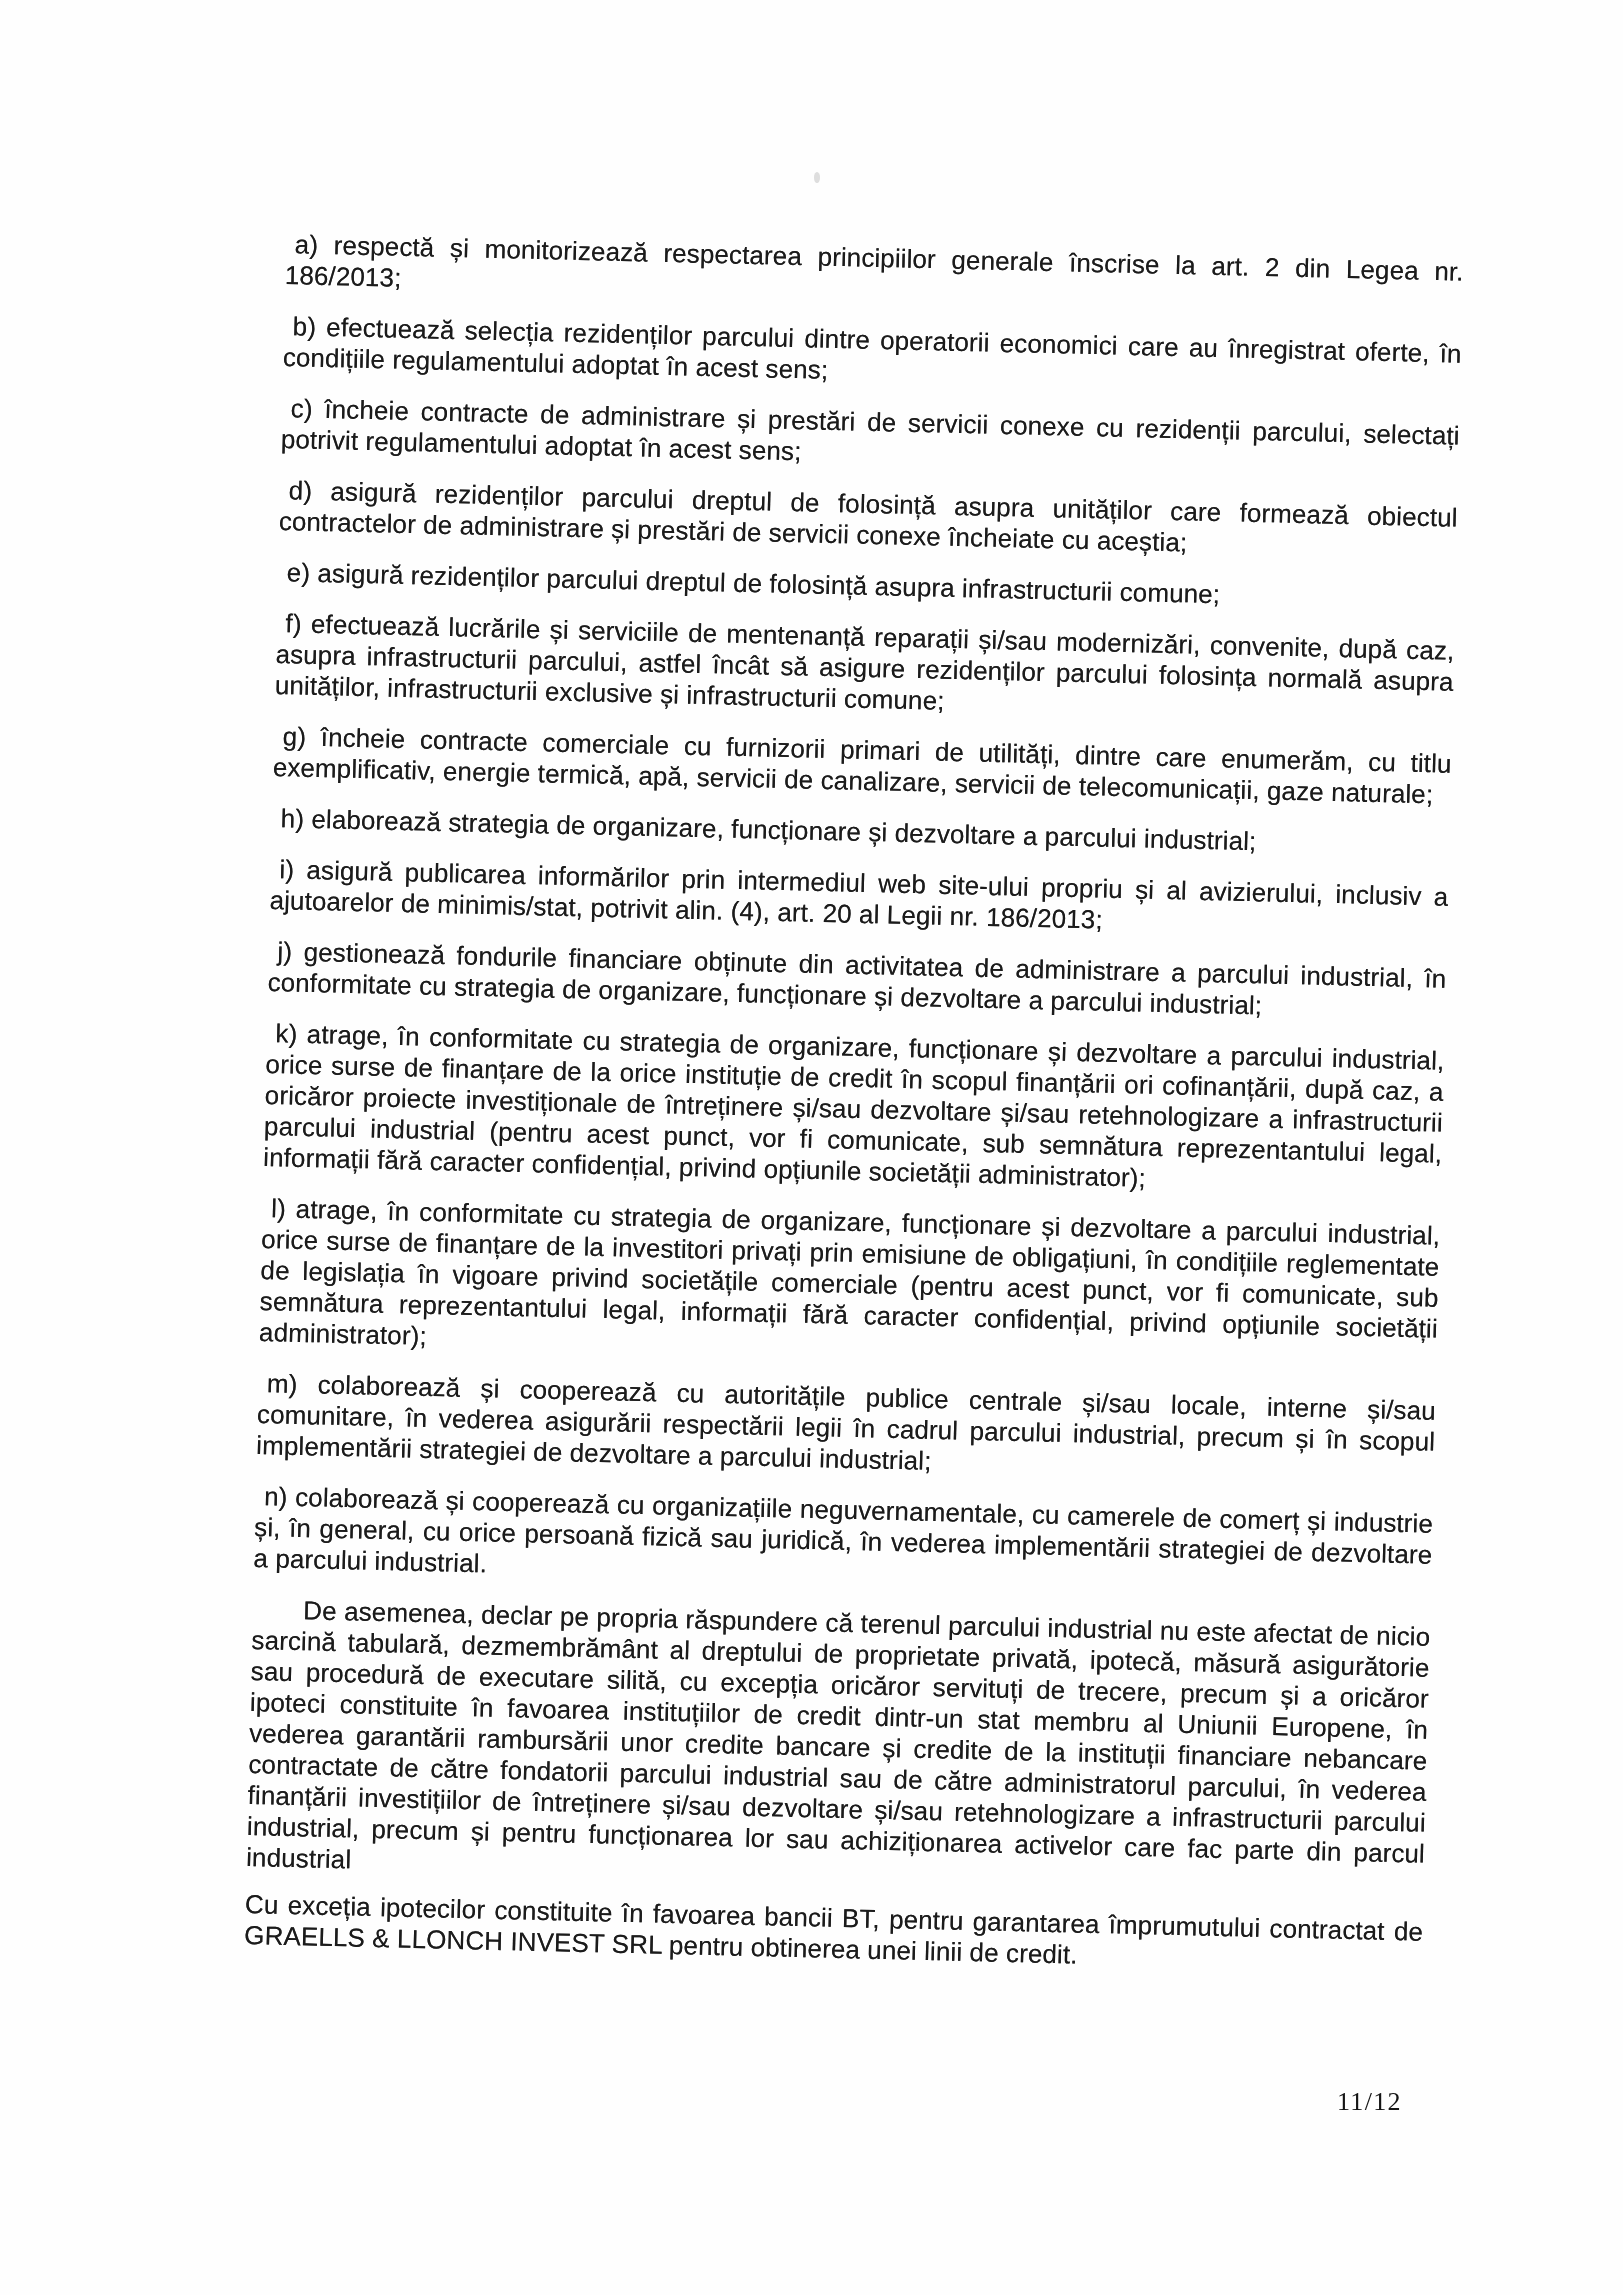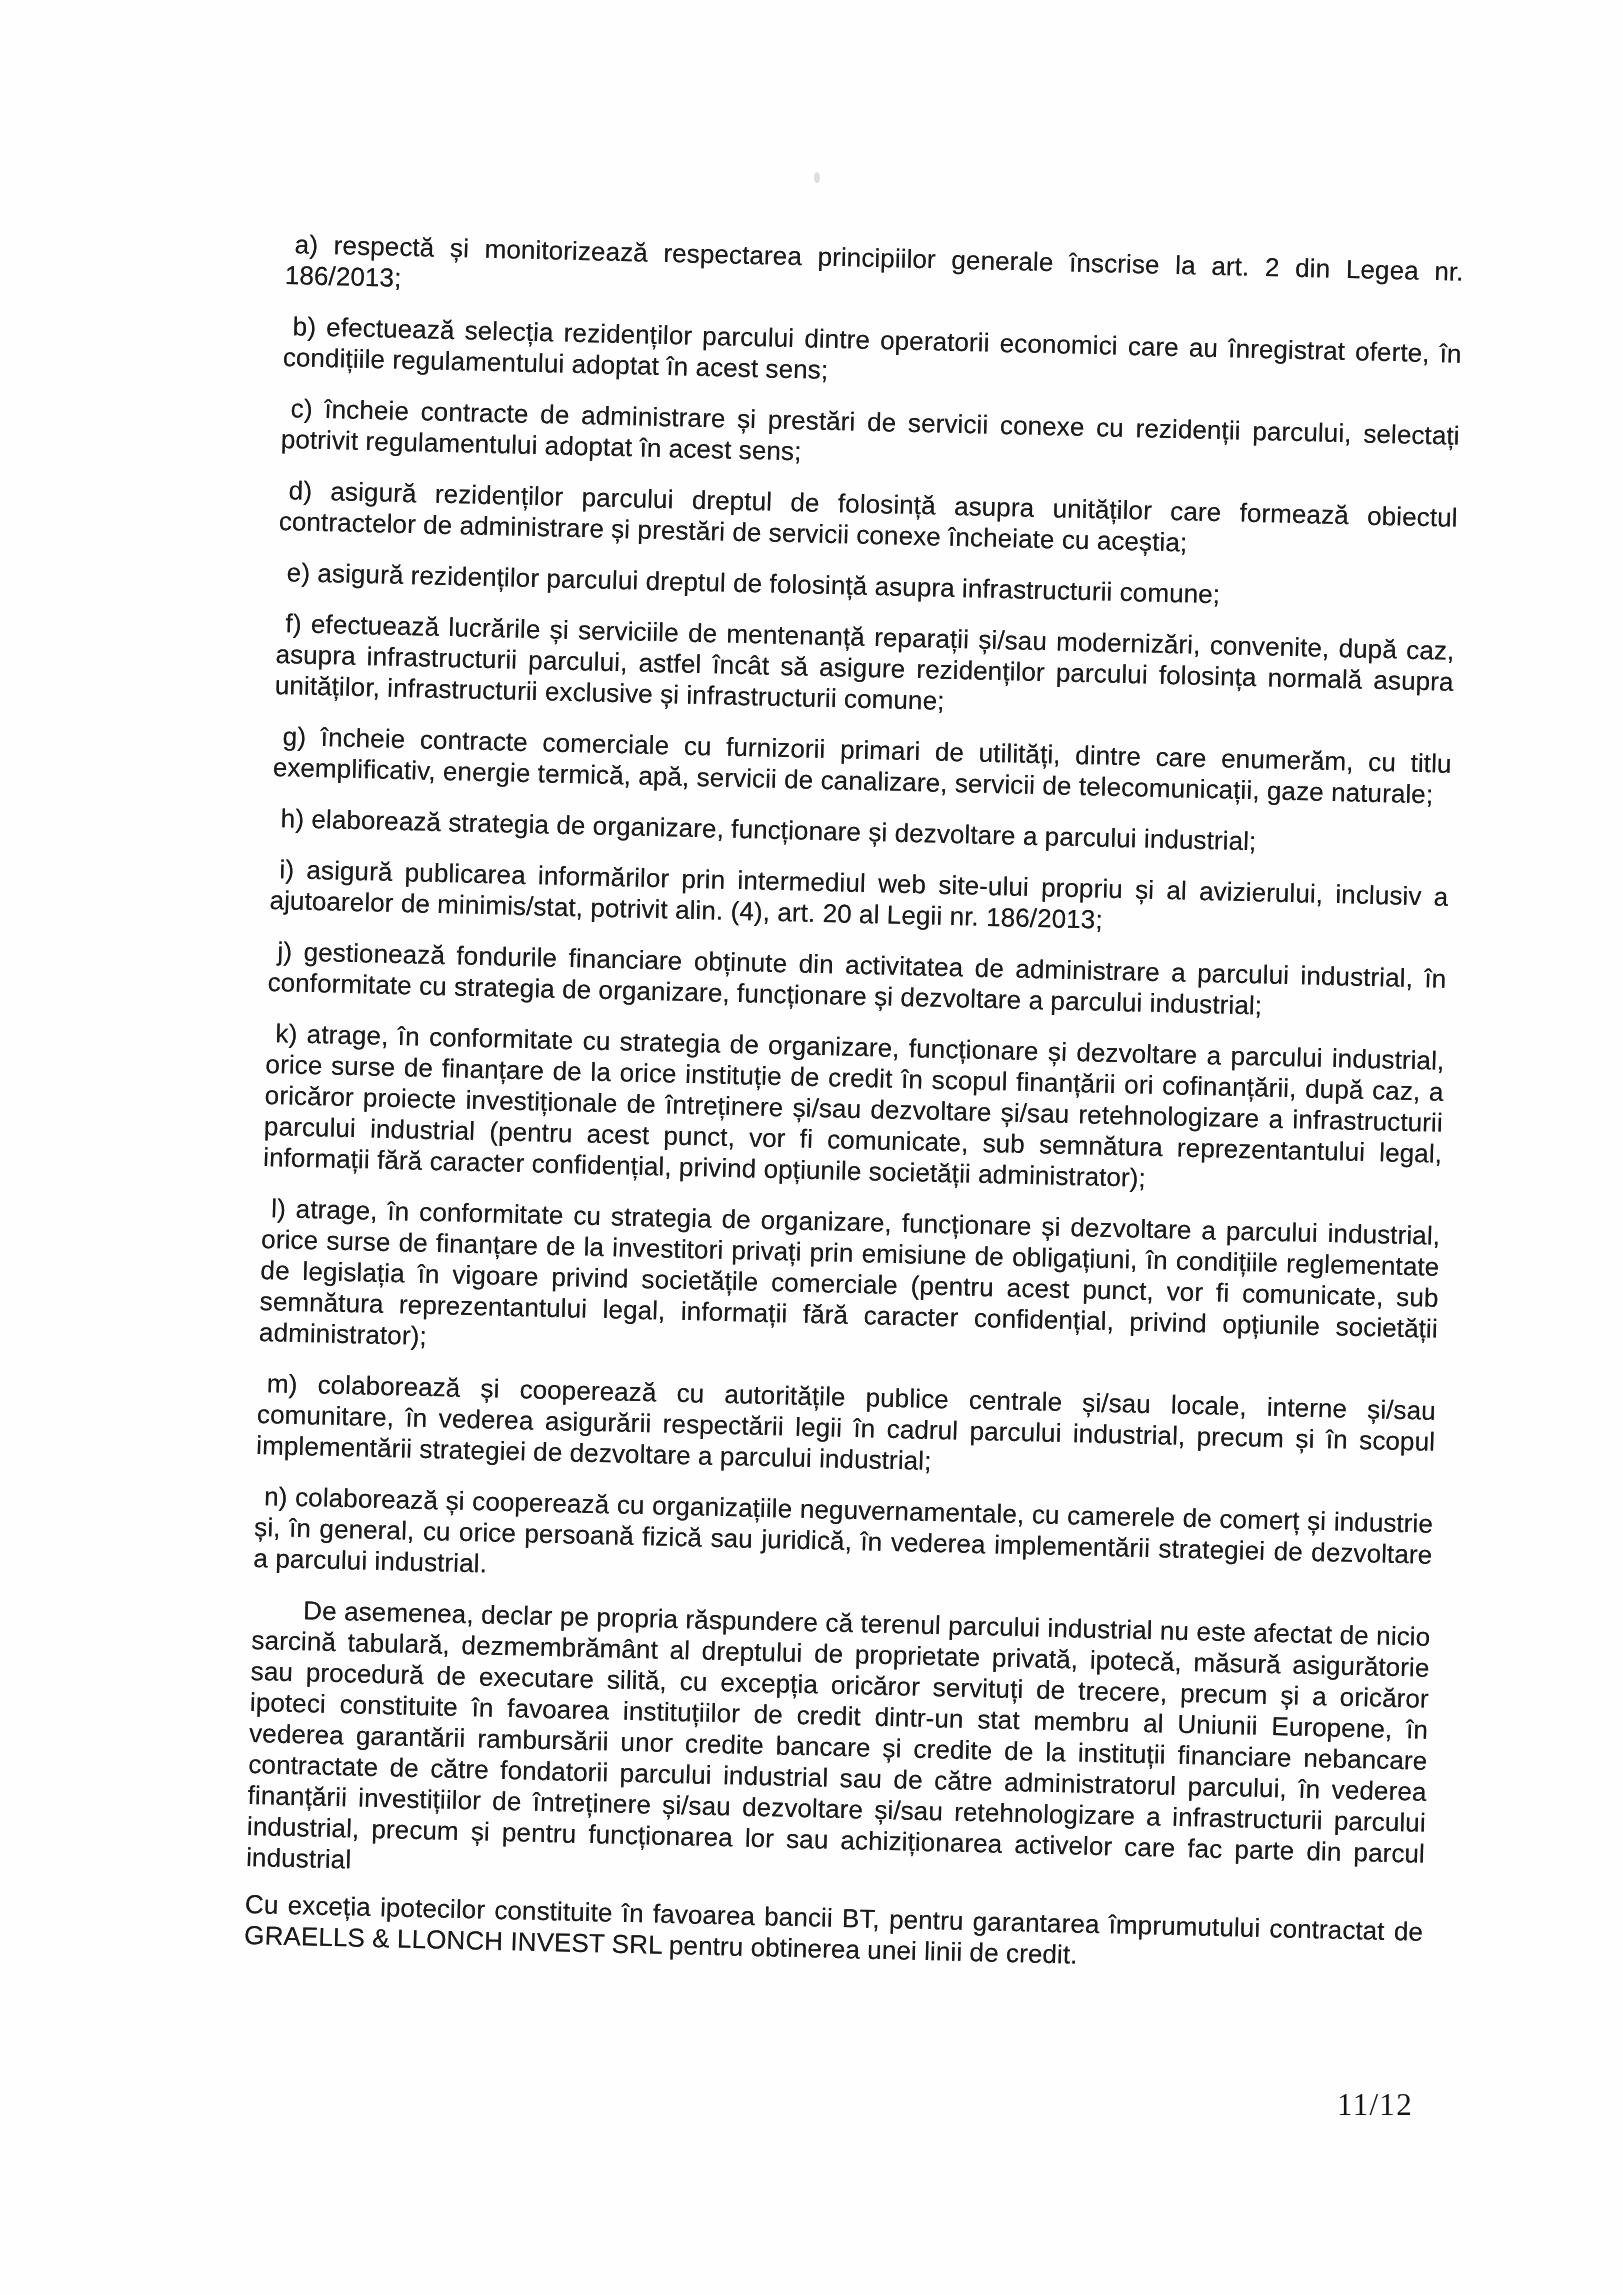--- a/index.html
+++ b/index.html
@@ -46,21 +46,21 @@
   }
   p.closing-last {
     text-indent: 0;
     margin-bottom: 0;
   }
   .page-number {
     position: absolute;
     left: 1337px;
     top: 2087px;
     font-family: "Liberation Serif", serif;
-    font-size: 31px;
+    font-size: 26px;
     letter-spacing: 1.3px;
     color: #141414;
   }
   .scan-artifact {
     position: absolute;
     left: 814px;
     top: 172px;
     width: 5.9px;
     height: 10.5px;
     background: #c2c2c2;

